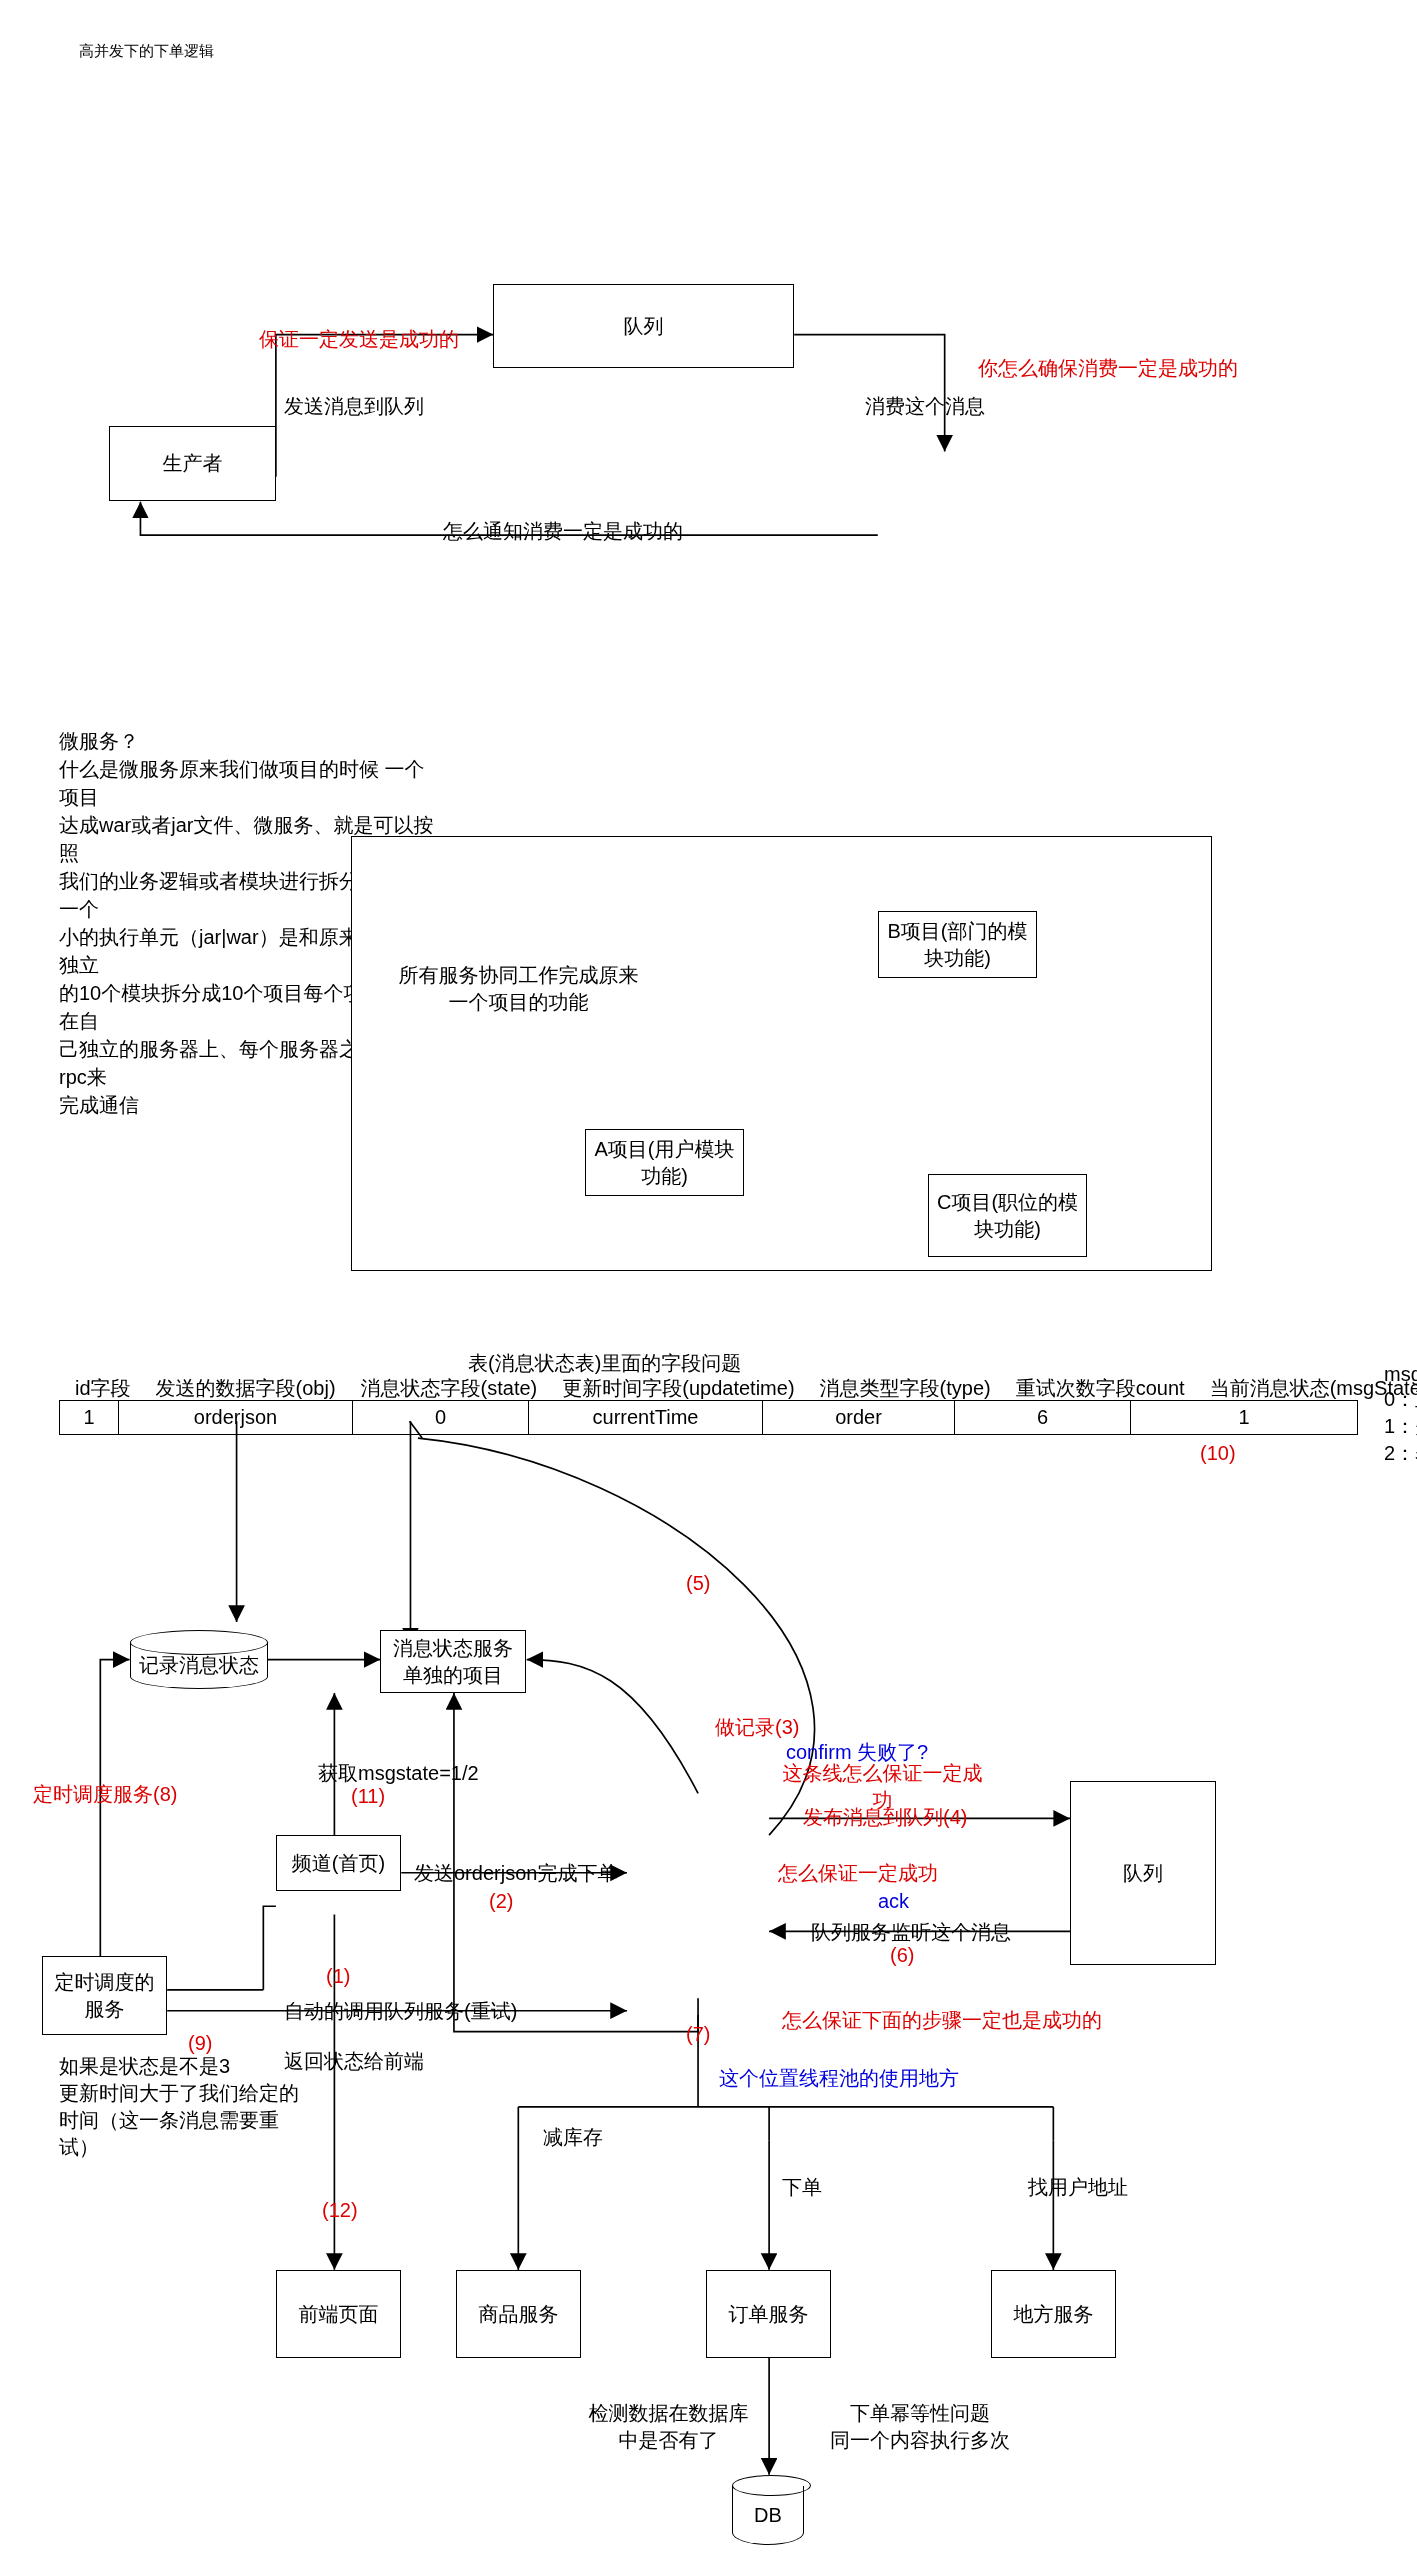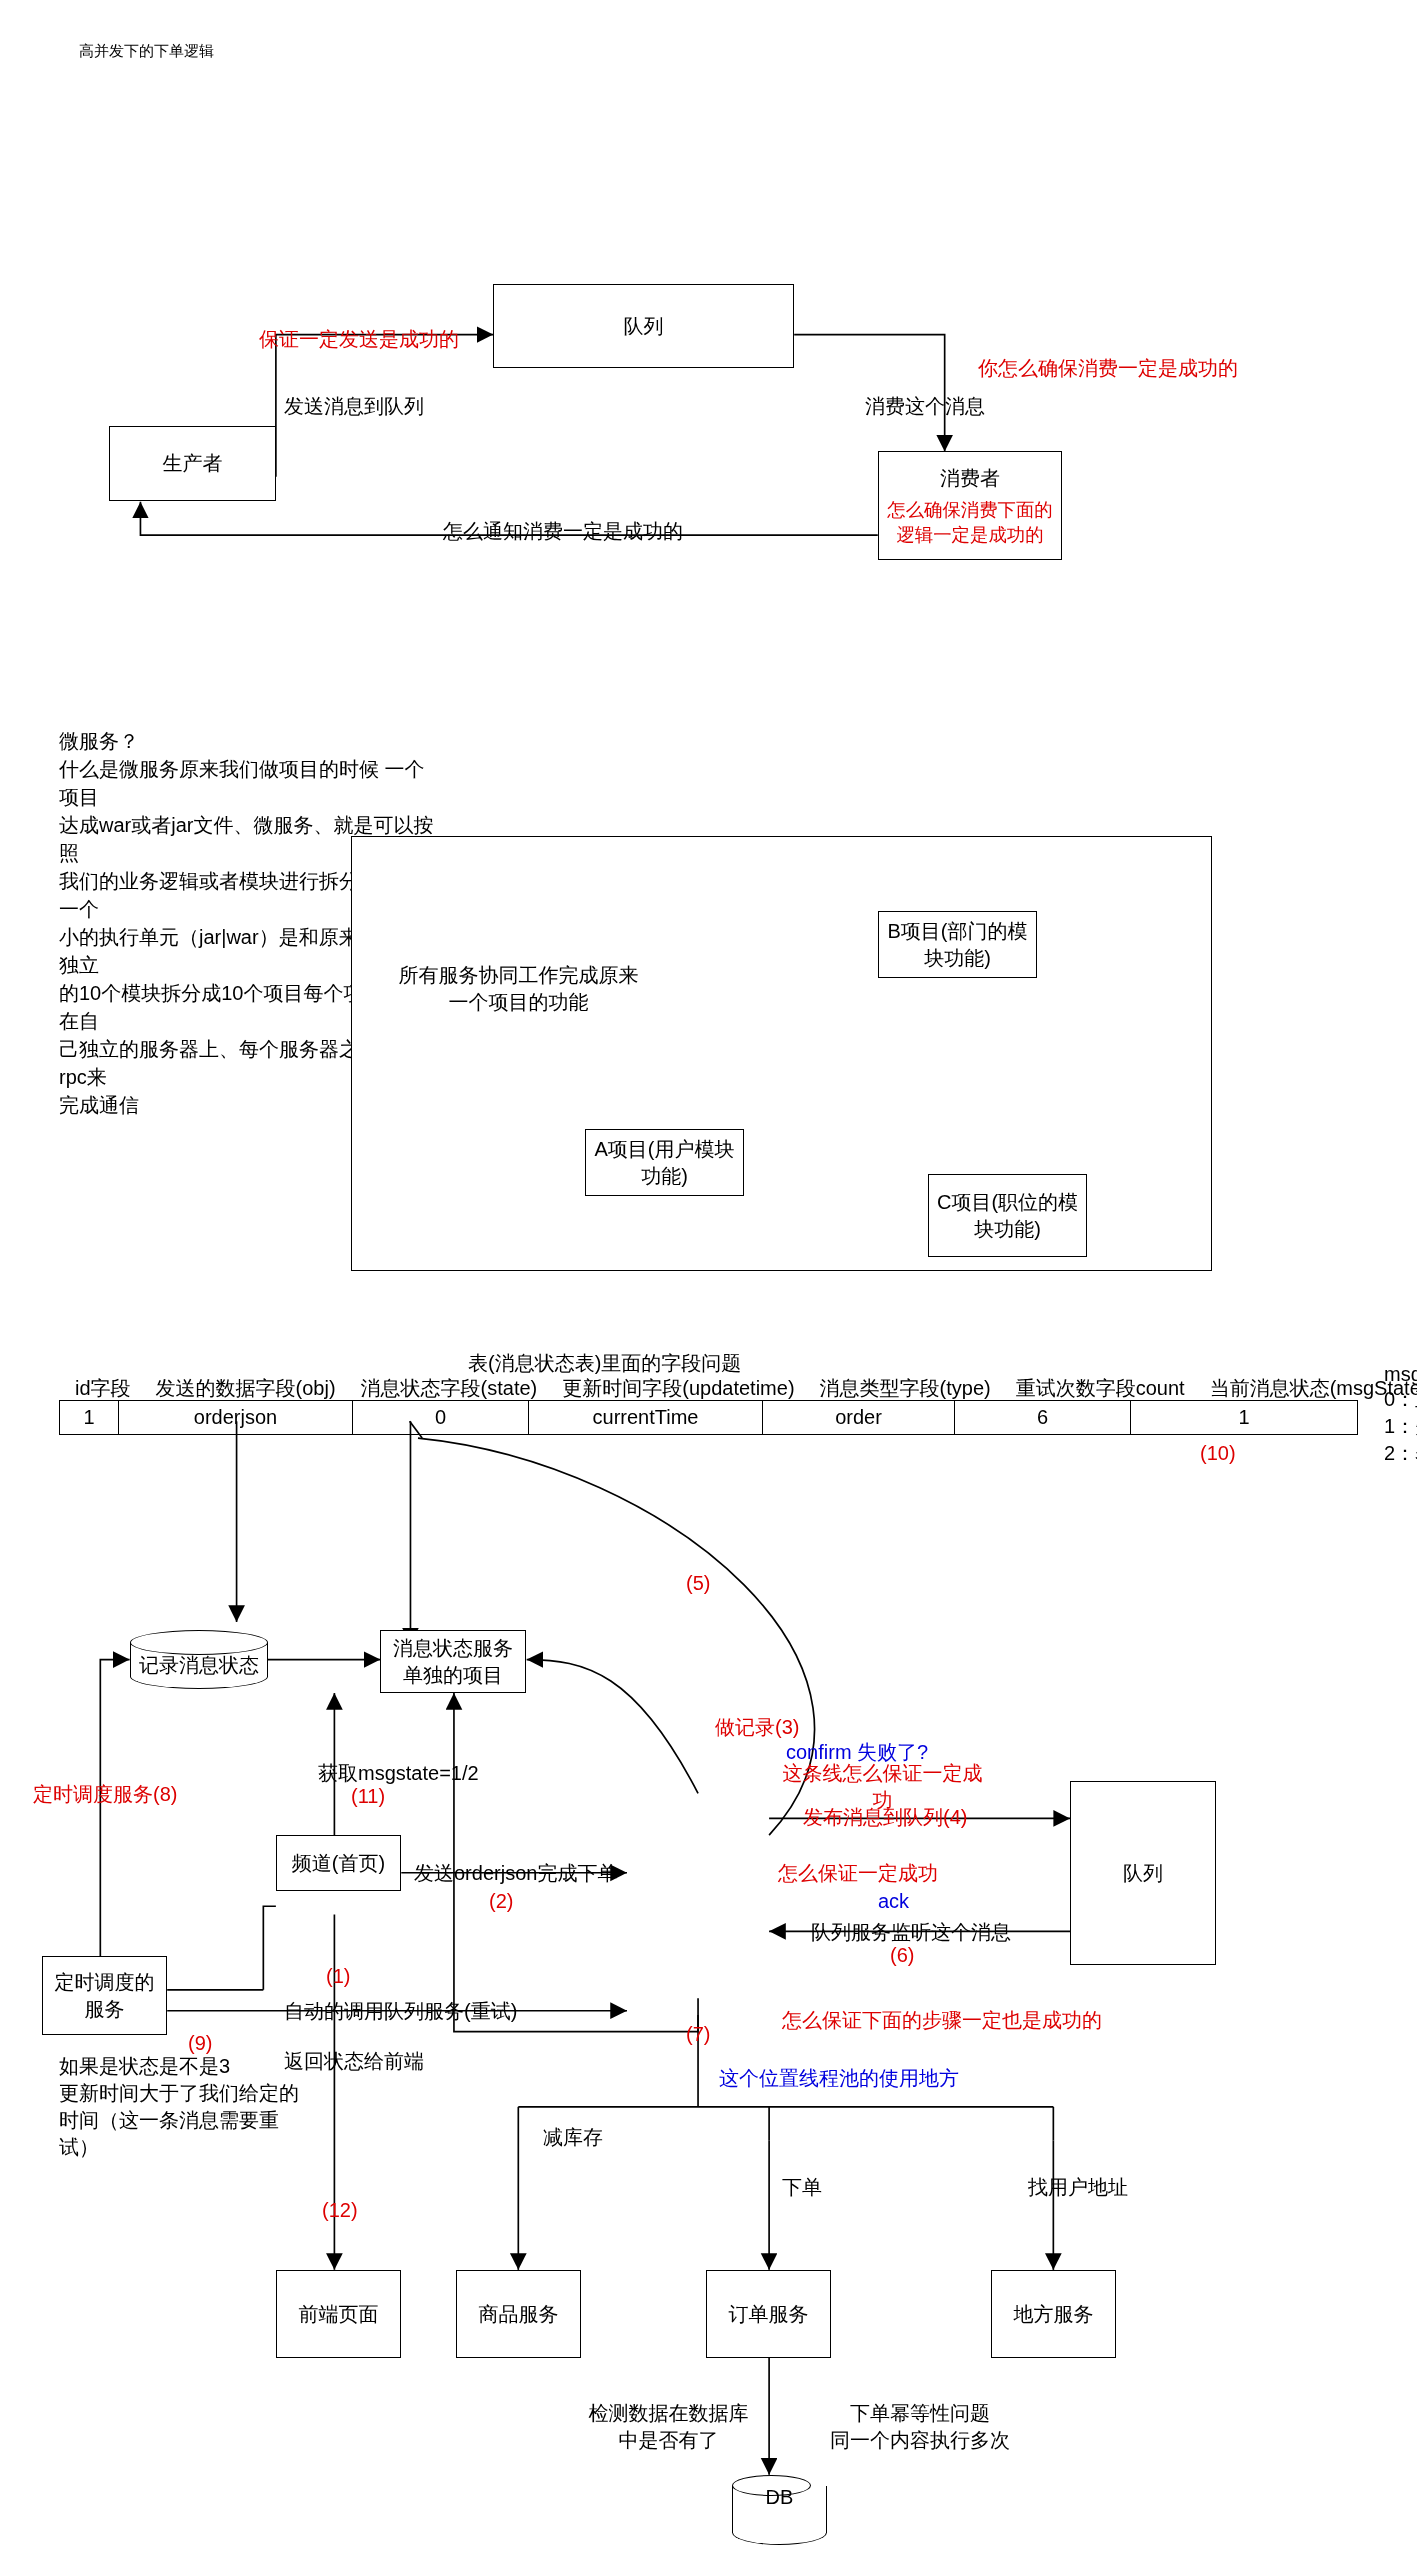--- a/index.html
+++ b/index.html
@@ -77,24 +77,20 @@
 </svg>
 
 <div class="lbl" style="left:79px;top:42px;font-size:15px">高并发下的下单逻辑</div>
 
 <div class="box" style="left:109px;top:426px;width:167px;height:75px">
       <span>生产者</span>
     </div>
 <div class="box" style="left:493px;top:284px;width:301px;height:84px">
       <span>队列</span>
     </div>
-<div class="box" style="left:878px;top:451px;width:184px;height:109px;flex-direction:column">
-  <span>消费者</span>
-  <span class="red" style="font-size:18.4px;margin-top:5px">怎么确保消费下面的逻辑一定是成功的</span>
-</div>
 
 <div class="lbl" style="left:284px;top:393px">发送消息到队列</div>
 <div class="lbl red" style="left:259px;top:326px">保证一定发送是成功的</div>
 <div class="lbl" style="left:865px;top:393px">消费这个消息</div>
 <div class="lbl red" style="left:978px;top:355px">你怎么确保消费一定是成功的</div>
 <div class="lbl" style="left:443px;top:518px">怎么通知消费一定是成功的</div>
 
 <div class="lbl" style="left:59px;top:727px;width:376px;text-align:left;line-height:1.4">微服务？
 什么是微服务原来我们做项目的时候 一个项目
 达成war或者jar文件、微服务、就是可以按照
@@ -168,21 +164,21 @@
       <span>商品服务</span>
     </div>
 <div class="box" style="left:706px;top:2270px;width:125px;height:88px">
       <span>订单服务</span>
     </div>
 <div class="box" style="left:991px;top:2270px;width:125px;height:88px">
       <span>地方服务</span>
     </div>
 <div class="cyl" style="left:732px;top:2475px">
   <div class="top" style="width:79px;height:21px"></div>
-  <div class="body" style="width:95px;height:59px;margin-top:-10px;display:flex;align-items:flex-start;justify-content:center">
+  <div class="body" style="width:72px;height:59px;margin-top:-10px;display:flex;align-items:center;justify-content:center">
         <span>DB</span>
       </div>
 </div>
 
 <div class="lbl red" style="left:33px;top:1781px">定时调度服务(8)</div>
 <div class="lbl" style="left:318px;top:1760px">获取msgstate=1/2</div>
 <div class="lbl red" style="left:351px;top:1785px">(11)</div>
 <div class="lbl" style="left:414px;top:1860px">发送orderjson完成下单</div>
 <div class="lbl red" style="left:489px;top:1890px">(2)</div>
 <div class="lbl red" style="left:326px;top:1965px">(1)</div>

